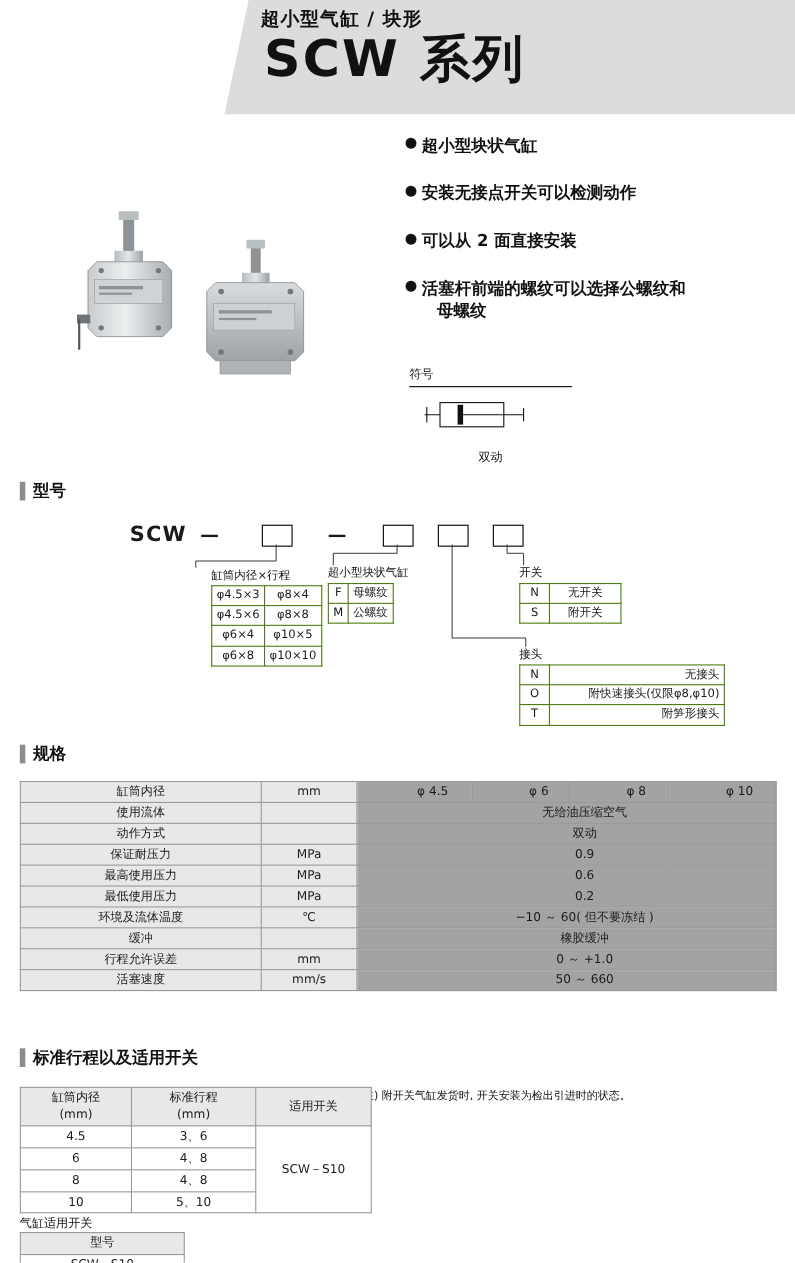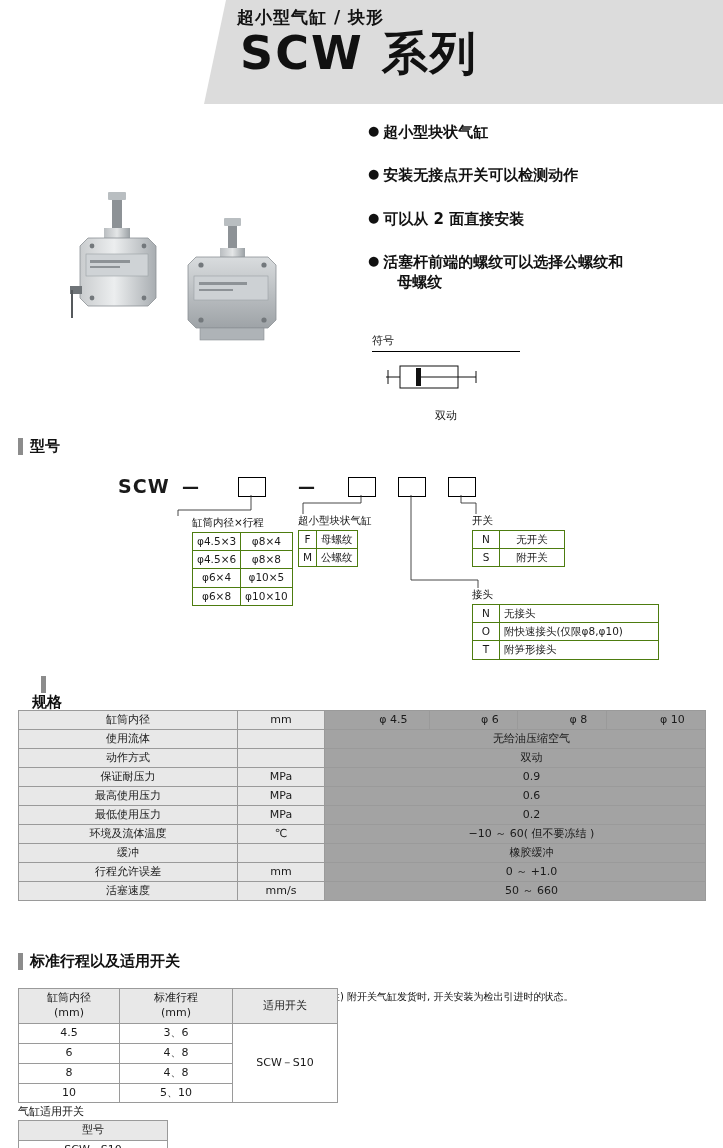--- a/index.html
+++ b/index.html
@@ -60,21 +60,21 @@
   
   .model{position:absolute;left:0;top:470px;width:723px;height:190px;}
   .mcode{position:absolute;left:118px;top:5px;font-size:19px;font-weight:bold;letter-spacing:1px;}
   .dash{position:absolute;font-size:17px;font-weight:bold;}
   .mbox{
     position:absolute;border:1px solid #000;background:#fff;
     width:26px;height:18px;
   }
   .tbl{border-collapse:collapse;font-size:10.5px;}
   .tbl td{border:1px solid #4d7c0f;padding:1px 4px;text-align:center;white-space:nowrap;line-height:1.45;}
-  .tbl td.l{text-align:left;}
+  .tbl td.l{text-align:right;}
   .cap-s{font-size:10.5px;color:#111;margin-bottom:2px;}
   .opt-wrap{position:absolute;}
 
   
   .specwrap{position:absolute;left:18px;top:710px;width:688px;}
   table.spec{border-collapse:collapse;width:688px;font-size:11px;}
   table.spec td{
     border:1px solid #9a9a9a;height:16px;padding:1px 3px;text-align:center;
     line-height:1.3;
   }
@@ -291,21 +291,21 @@
         </tr>
         <tr>
           <td>S</td>
           <td>附开关</td>
         </tr>
       </tbody>
         </table>
     </div>
   </div>
 
-  <div class="sec" style="left:32px;top:676px;flex-direction:column;">
+  <div class="sec" style="left:18px;top:676px;">
     <span class="bar"></span>
     <span class="t">规格</span>
   </div>
 
   <div class="specwrap">
     <table class="spec">
       <tbody>
           <tr>
         <td class="hd">缸筒内径</td>
         <td class="un">mm</td>

